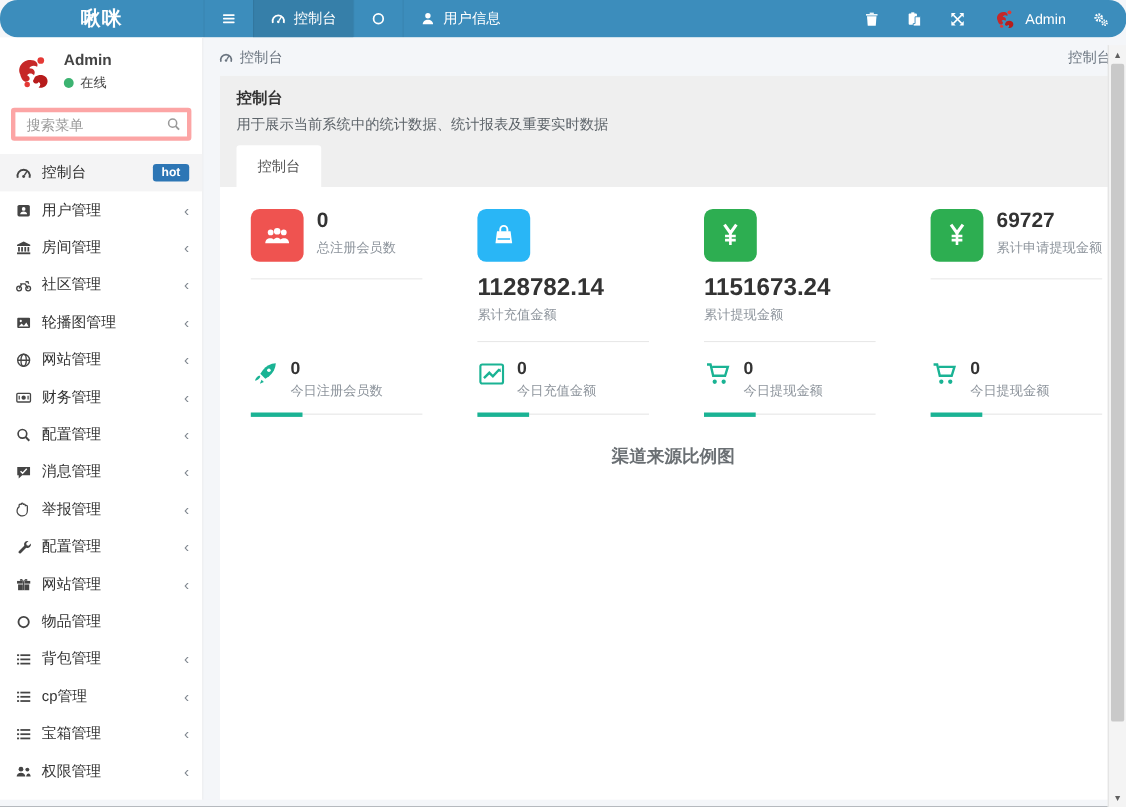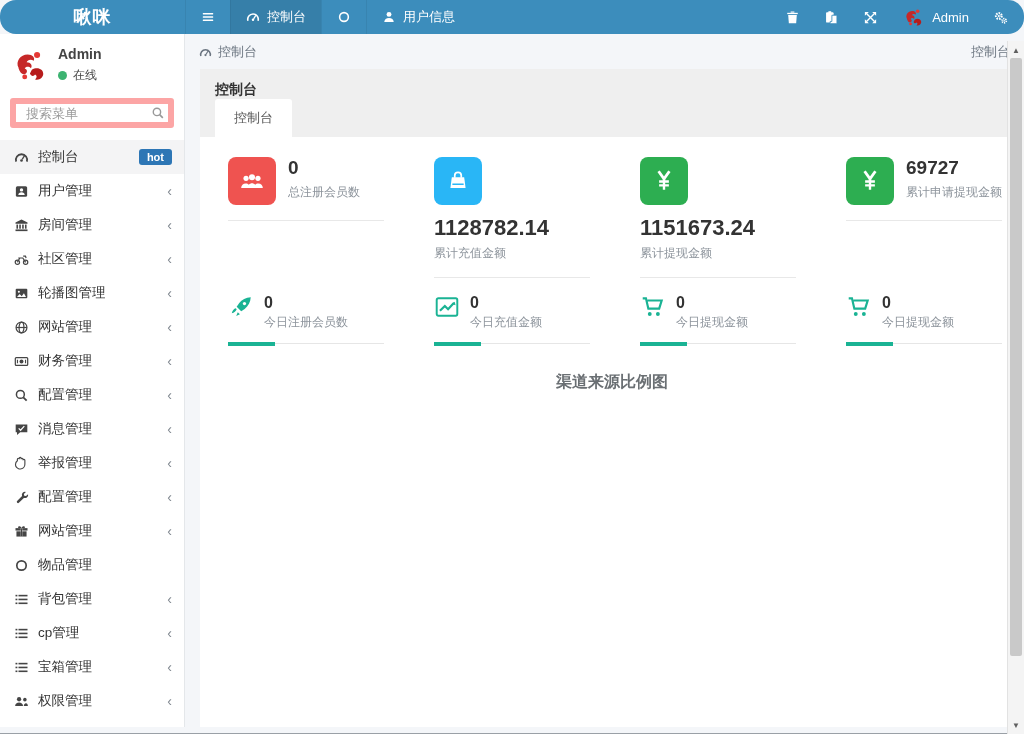--- a/index.html
+++ b/index.html
@@ -29,21 +29,21 @@
   .layout { display:flex; height:693px; }
 
   
   .sidebar { width:185px; background:#fff; border-right:1px solid #e4e7ea; overflow:hidden; flex:none; }
   .user-panel { display:flex; gap:10px; padding:12px 10px 12px 10px; align-items:center; }
   .avatar { width:38px; height:38px; flex:none; }
   .uname { font-size:14px; font-weight:bold; color:#444; }
   .ustatus { font-size:12px; color:#444; margin-top:5px; display:flex; align-items:center; gap:6px; }
   .dot { width:9px; height:9px; border-radius:50%; background:#3cb371; display:inline-block; }
   .search-wrap { margin:2px 10px 12px; position:relative; }
-  .search-wrap input { width:100%; height:30px; border:6px solid #fca5a5; border-radius:3px;
+  .search-wrap input { width:100%; height:30px; border:4px solid #fca5a5; border-radius:3px;
                        padding:0 30px 0 10px; font-size:13px; color:#555; outline:none;
                        font-family:inherit; }
   .search-wrap input::placeholder { color:#9b9b9b; }
   .search-btn { position:absolute; right:9px; top:8px; width:14px; height:14px; color:#999; cursor:pointer; }
   .menu { list-style:none; }
   .menu-item { height:34px; display:flex; align-items:center; padding:0 12px 0 14px;
                font-size:13.5px; color:#333; cursor:pointer; }
   .menu-item.active { background:#f4f4f5; }
   .mi-icon { width:15px; height:15px; margin-right:9px; color:#454545; flex:none; }
   .chev { margin-left:auto; color:#808890; font-size:14px; }
@@ -434,20 +434,21 @@
             </svg>
           </span>
         <span>控制台</span>
       </span>
       <span>控制台</span>
     </div>
 
     <div class="panel">
       <div class="panel-head">
         <div class="panel-title">控制台</div>
+        <div class="panel-sub">用于展示当前系统中的统计数据、统计报表及重要实时数据</div>
         <div class="tabs">
           <div class="tab active">控制台</div>
         </div>
       </div>
 
       <div class="panel-body">
         <div class="stat-row1">
           <div class="stat-col">
             <div class="stat-side">
               <div class="icon-lg" style="background: rgb(239, 83, 80);">

